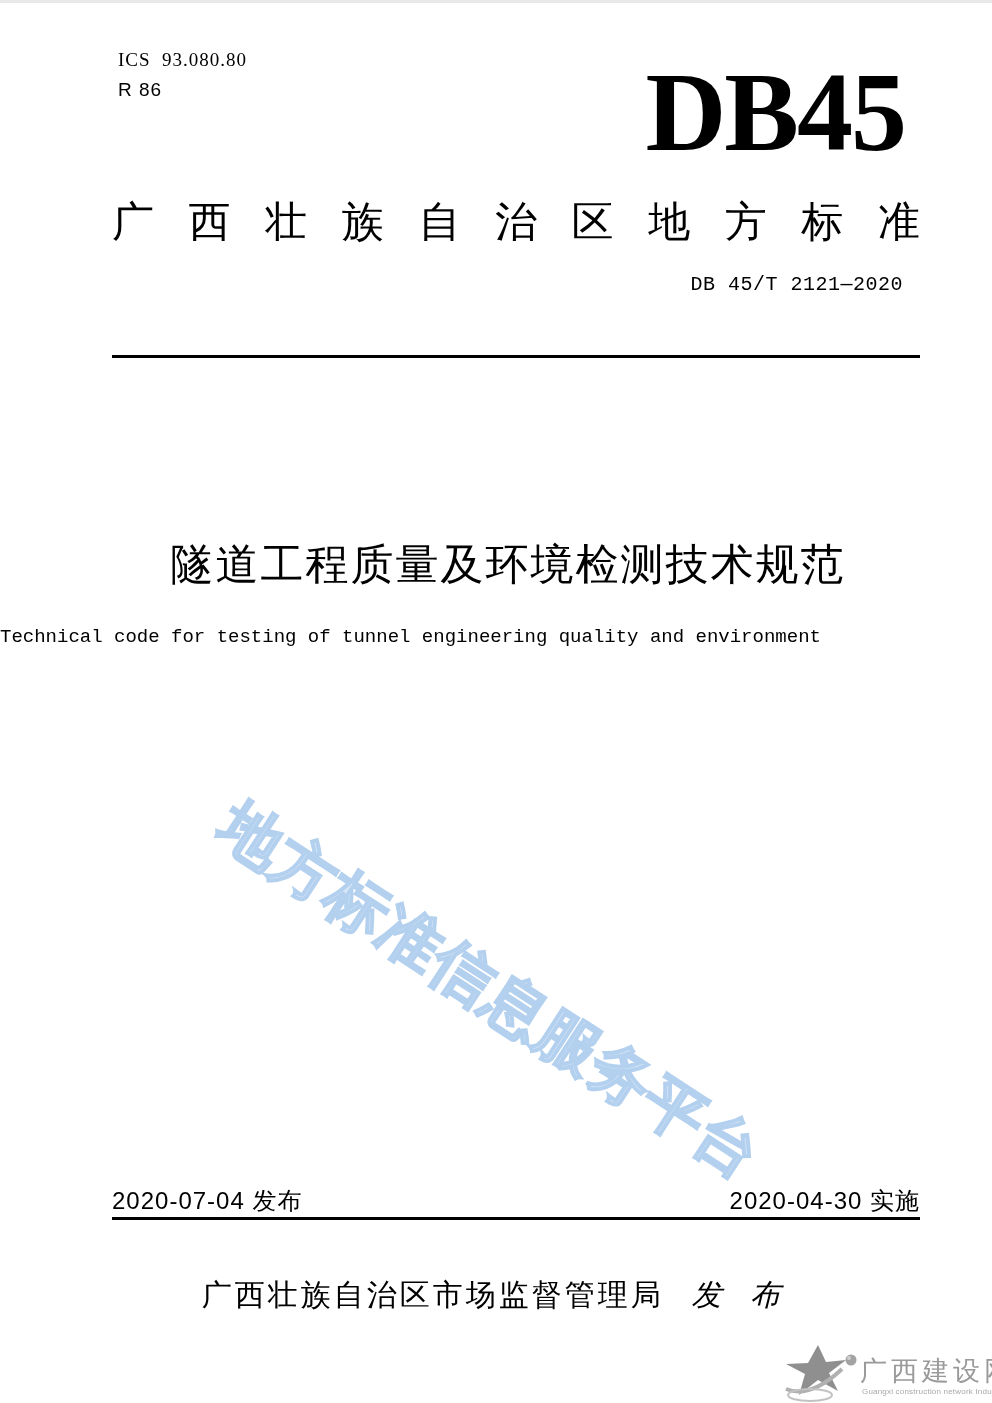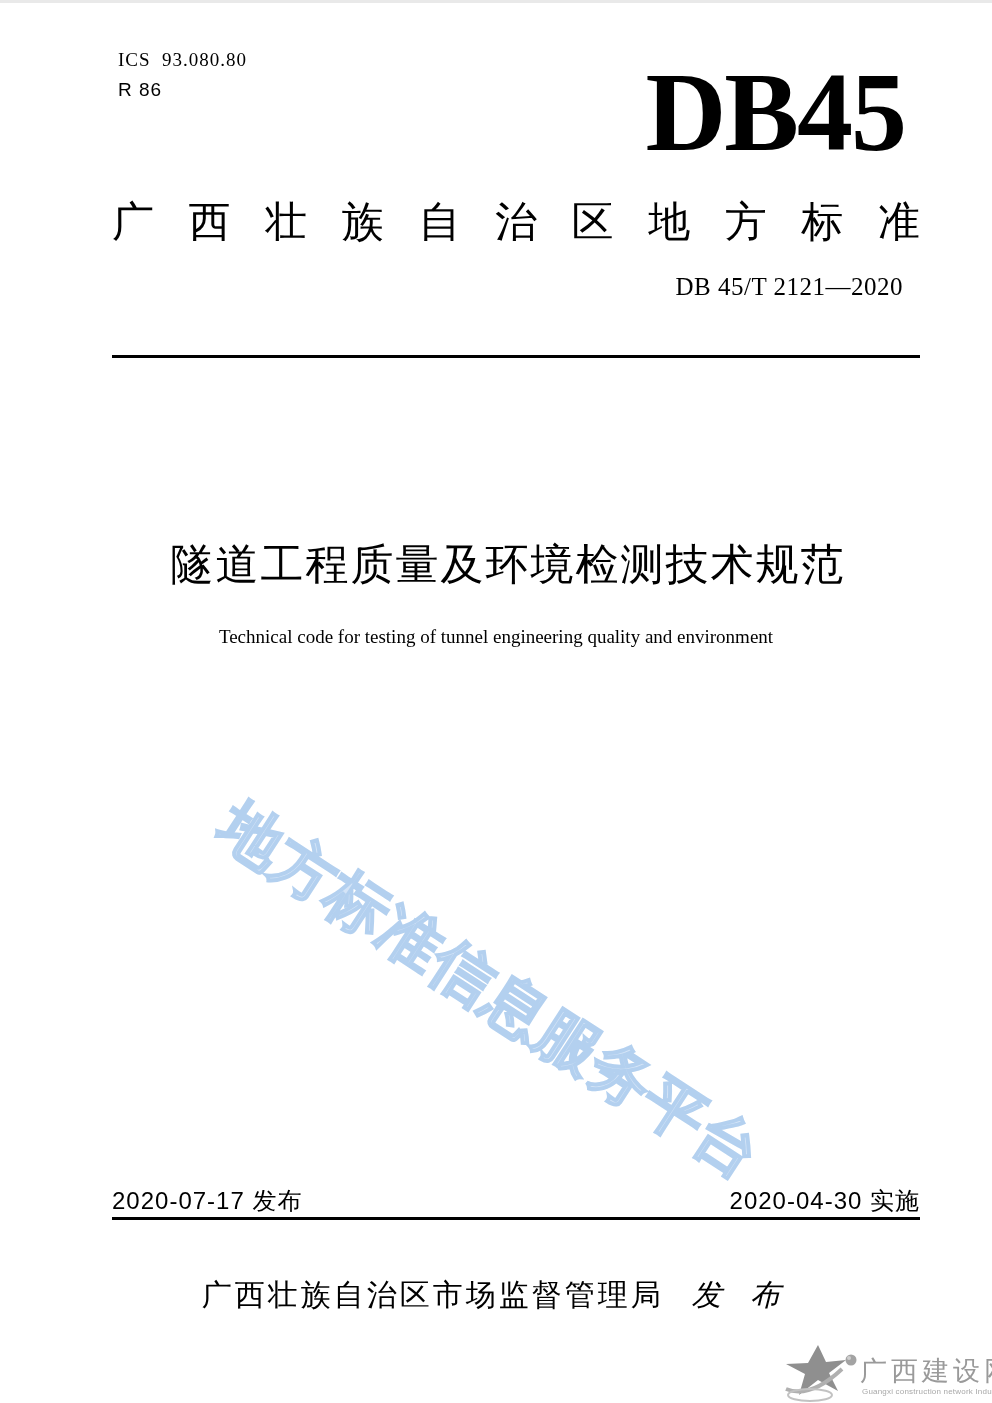--- a/index.html
+++ b/index.html
@@ -28,37 +28,37 @@
     font-weight:bold;font-size:112px;line-height:1;
     letter-spacing:-2px;
   }
   .std-type{
     position:absolute;left:112px;top:196px;width:808px;
     display:flex;justify-content:space-between;
     font-size:42px;font-weight:500;line-height:1.1;
   }
   .std-number{
     position:absolute;right:89px;top:270px;
-    font-family:Liberation Serif, serif;
-    font-size:25px;letter-spacing:0.5px;text-align:right;
+    font-family:Liberation Mono, monospace;
+    font-size:20px;letter-spacing:0.5px;text-align:right;
   }
   .rule-top{
     position:absolute;left:112px;top:352px;width:808px;height:3px;
     background:#000;
   }
   
   .title-cn{
     position:absolute;left:12px;top:533px;width:100%;
     text-align:center;
     font-size:43px;font-weight:normal;letter-spacing:2px;
   }
   .title-en{
     position:absolute;left:0;top:623px;width:100%;
-    text-align:center;
-    font-family:Liberation Serif, serif;
+    text-align:left;
+    font-family:Liberation Mono, monospace;
     font-size:19px;
   }
   
   .watermark{
     position:absolute;left:174px;top:948px;width:640px;
     transform:rotate(33deg);transform-origin:center;
     font-size:62px;font-weight:bold;white-space:nowrap;
     letter-spacing:1px;
     color:#d4e4f7;
     -webkit-text-stroke:2px #b3d0ef;
@@ -119,21 +119,21 @@
     </div>
   <div class="std-number">DB 45/T 2121—2020</div>
   <div class="rule-top"></div>
 
   <div class="title-cn">隧道工程质量及环境检测技术规范</div>
   <div class="title-en">Technical code for testing of tunnel engineering quality and environment</div>
 
   <div class="watermark">地方标准信息服务平台</div>
 
   <div class="date-row">
-    <span>2020-07-17 发布</span>
+    <span>2020-07-04 发布</span>
     <span>2020-04-30 实施</span>
   </div>
   <div class="rule-bottom"></div>
 
   <div class="publisher-row">
     <span>广西壮族自治区市场监督管理局</span><span class="publish-label">发 布</span>
   </div>
 
   <div class="site-logo">
     <span class="star">

